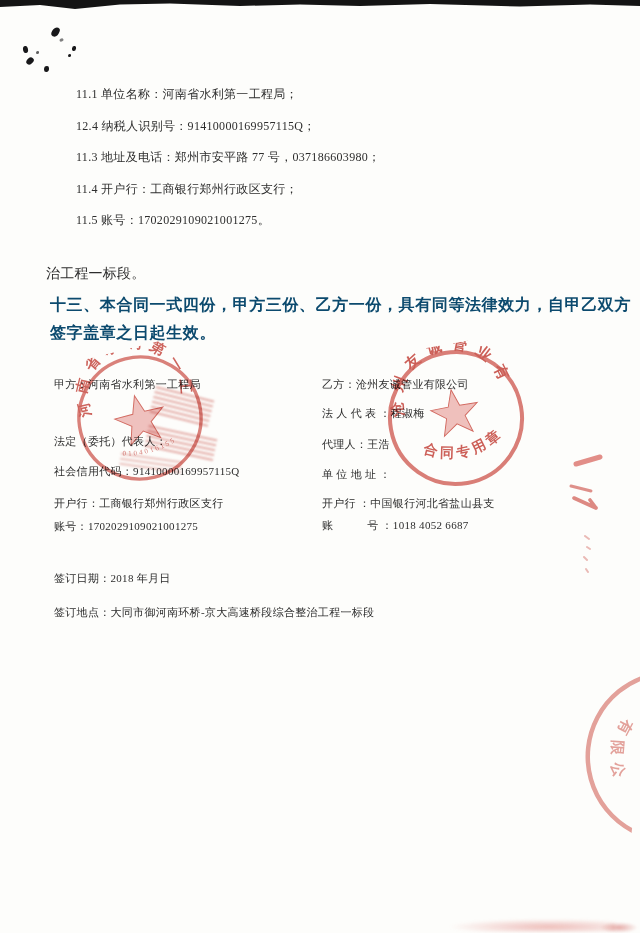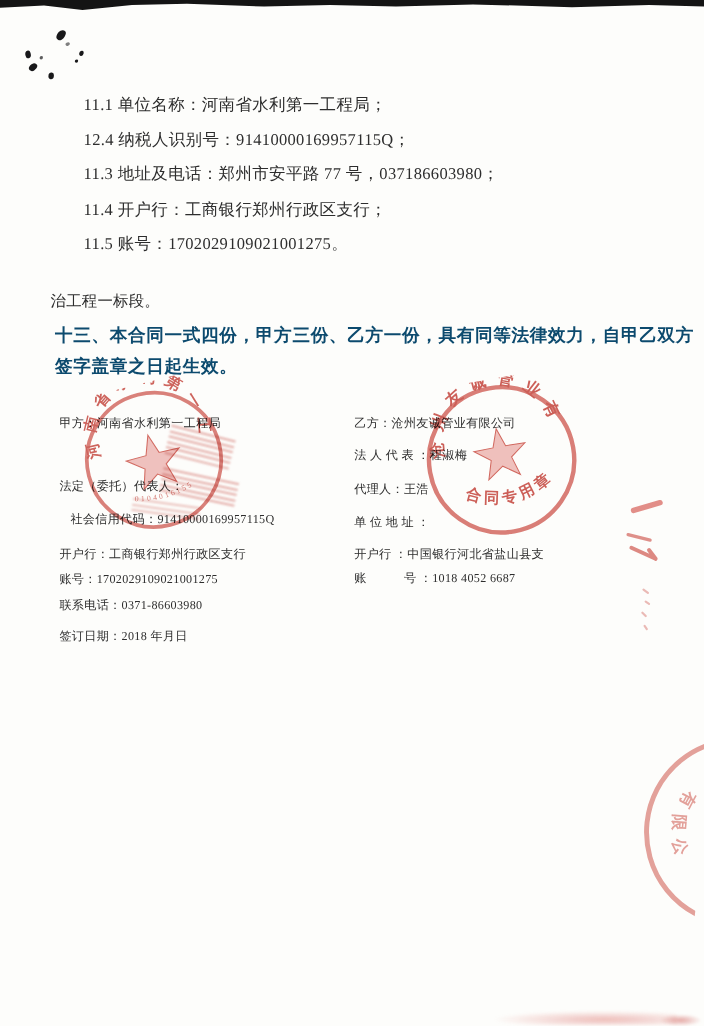--- a/index.html
+++ b/index.html
@@ -16,37 +16,37 @@
   .sp1{left:52px;top:27px;width:7px;height:10px;transform:rotate(28deg);}
   .sp2{left:23px;top:46px;width:5px;height:7px;transform:rotate(-15deg);}
   .sp3{left:27px;top:57px;width:6px;height:8px;transform:rotate(40deg);}
   .sp4{left:44px;top:66px;width:5px;height:6px;}
   .sp5{left:72px;top:46px;width:4px;height:5px;transform:rotate(10deg);}
   .sp6{left:68px;top:54px;width:3px;height:3px;}
   .sp7{left:36px;top:51px;width:3px;height:3px;opacity:.7;}
   .sp8{left:60px;top:38px;width:3px;height:4px;opacity:.55;transform:rotate(60deg);}
 
   
-  .s11{position:absolute;left:46px;top:86px;width:560px;font-size:15px;letter-spacing:.3px;}
+  .s11{position:absolute;left:46px;top:86px;width:560px;font-size:12px;letter-spacing:.3px;}
   .s11 .item{height:31.5px;padding-left:30px;white-space:nowrap;}
   .note-line{position:absolute;font-size:14px;letter-spacing:.2px;white-space:nowrap;}
   .note1{left:76px;top:240px;}
   .note2{left:46px;top:265px;}
 
   
   .clause{position:absolute;left:50px;font-size:16px;font-weight:bold;
           letter-spacing:.6px;white-space:nowrap;color:#0c4a6e;}
   .cl1{top:295px;}
   .cl2{top:323px;text-align:center;}
 
   
   .sig-line{position:absolute;font-size:11px;letter-spacing:.3px;white-space:nowrap;}
   .pa{left:54px;}
   .pb{left:322px;}
-  .pa0{top:377px;} .pa1{top:434px;} .pa2{top:464px;margin-left:10px;} .pa3{top:496px;}
+  .pa0{top:377px;} .pa1{top:434px;} .pa2{top:464px;} .pa3{top:496px;}
   .pa4{top:519px;} .pa5{top:543px;} .pa6{top:571px;} .pa7{top:605px;}
   .pb0{top:377px;} .pb1{top:406px;} .pb2{top:437px;} .pb3{top:467px;}
   .pb4{top:496px;} .pb5{top:518px;}
 
   
   .stamp{position:absolute;mix-blend-mode:multiply;}
   .stamp-a{left:70px;top:348px;transform:rotate(-14deg);opacity:.88;}
   .stamp-b{left:382px;top:344px;transform:rotate(-10deg);opacity:.9;}
   .stamp-edge{left:540px;top:640px;opacity:.75;transform:rotate(6deg);}
   .seal-ring-text{font-family:"Liberation Serif","DejaVu Serif",serif;font-weight:bold;}
@@ -94,22 +94,22 @@
   <div class="note-line note2">治工程一标段。</div>
 
   <div class="clause cl1">十三、本合同一式四份，甲方三份、乙方一份，具有同等法律效力，自甲乙双方</div>
   <div class="clause cl2">签字盖章之日起生效。</div>
 
   <div class="sig-line pa pa0">甲方：河南省水利第一工程局</div>
   <div class="sig-line pa pa1">法定（委托）代表人：</div>
   <div class="sig-line pa pa2">社会信用代码：91410000169957115Q</div>
   <div class="sig-line pa pa3">开户行：工商银行郑州行政区支行</div>
   <div class="sig-line pa pa4">账号：1702029109021001275</div>
-  <div class="sig-line pa pa5">联系电话：0371-86603980</div>
   <div class="sig-line pa pa6">签订日期：2018 年月日</div>
+  <div class="sig-line pa pa7">签订地点：大同市御河南环桥-京大高速桥段综合整治工程一标段</div>
 
   <div class="sig-line pb pb0">乙方：沧州友诚管业有限公司</div>
   <div class="sig-line pb pb1">法 人 代 表 ：程淑梅</div>
   <div class="sig-line pb pb2">代理人：王浩</div>
   <div class="sig-line pb pb3">单 位 地 址 ：</div>
   <div class="sig-line pb pb4">开户行 ：中国银行河北省盐山县支</div>
   <div class="sig-line pb pb5">账　　　号 ：1018 4052 6687</div>
 
   <svg class="stamp stamp-a" width="140" height="140" viewBox="0 0 140 140">
     <circle cx="70" cy="70" r="61" fill="none" stroke="#cf574f" stroke-width="3.4" opacity=".85"></circle>

